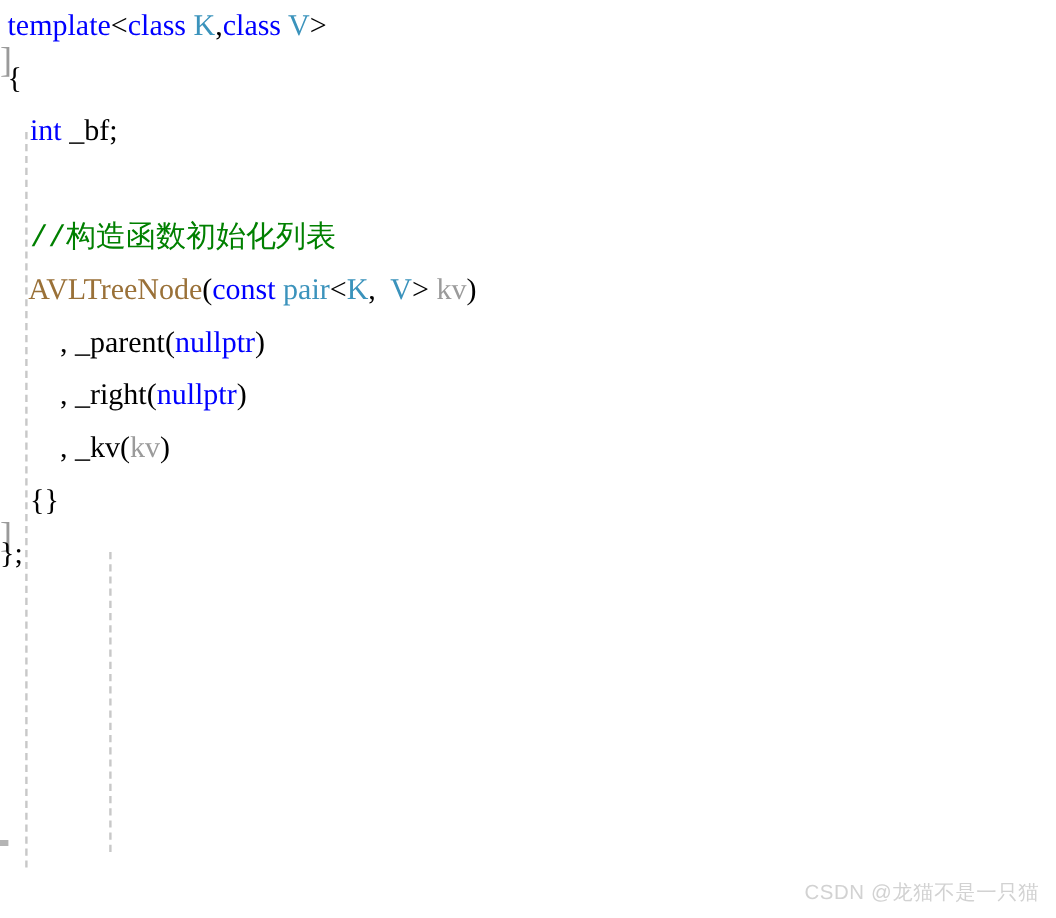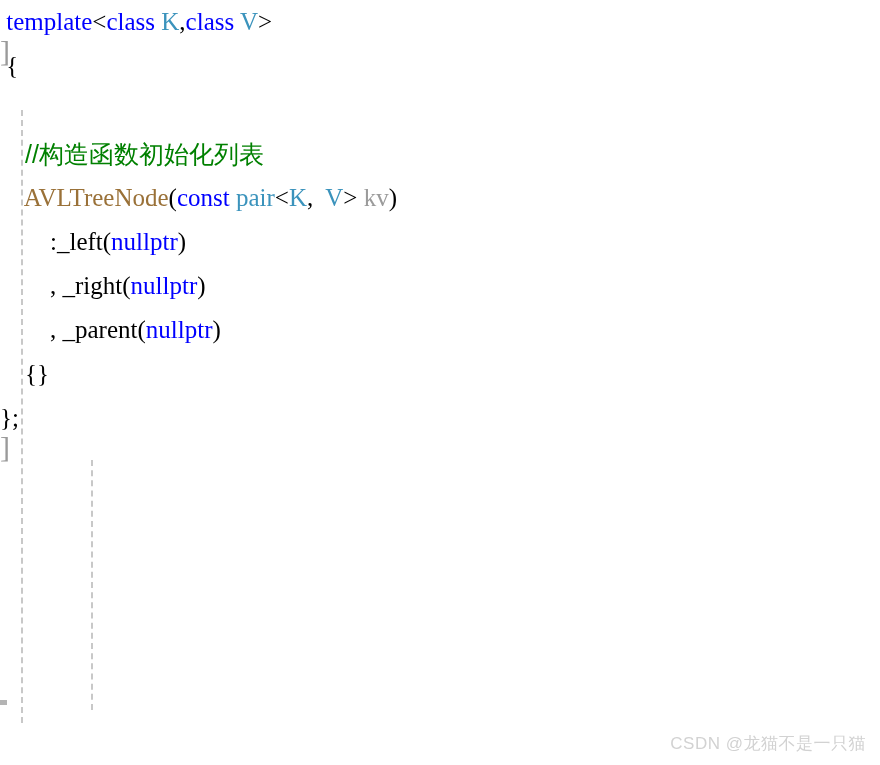--- a/index.html
+++ b/index.html
@@ -64,21 +64,21 @@
     white-space: pre;
     color: #000000;
     font-family: "Liberation Serif", "DejaVu Serif", serif;
   }
   .code-line .ws { white-space: pre; }
 
   
   .tok-keyword { color: #0000ff; }
   .tok-type    { color: #3b93bc; }
   .tok-tparam  { color: #3b93bc; }
-  .tok-comment { color: #008000; font-family: Liberation Sans, sans-serif; text-align: right; }
+  .tok-comment { color: #008000; font-family: Liberation Mono, monospace; text-align: right; }
   .tok-ctor    { color: #9a7138; }
   .tok-param   { color: #9b9b9b; margin-top: 31px; }
   .tok-plain   { color: #000000; }
 
   
   #watermark {
     position: absolute;
     right: 14px;
     bottom: 10px;
     font-size: 17px;
@@ -96,25 +96,26 @@
   <div class="indent-guide" id="guide-level-1"></div>
   <div class="indent-guide" id="guide-level-2"></div>
 
   <div class="fold-marker" id="fold-marker-struct">]</div>
   <div class="fold-marker" id="fold-marker-ctor">]</div>
   <div id="fold-marker-end"></div>
 
   <div id="code-lines">
       <div class="code-line"><span class="tok-plain ws"> </span><span class="tok-keyword ws">template</span><span class="tok-plain ws">&lt;</span><span class="tok-keyword ws">class</span><span class="tok-plain ws"> </span><span class="tok-tparam ws">K</span><span class="tok-plain ws">,</span><span class="tok-keyword ws">class</span><span class="tok-plain ws"> </span><span class="tok-tparam ws">V</span><span class="tok-plain ws">&gt;</span></div>
       <div class="code-line"><span class="tok-plain ws"> {</span></div>
+      <div class="code-line"><span class="tok-plain ws">    </span><span class="tok-keyword ws">int</span><span class="tok-plain ws"> _bf;</span></div>
       <div class="code-line"><span class="tok-plain ws"> </span></div>
       <div class="code-line"><span class="tok-plain ws">    </span><span class="tok-comment ws">//构造函数初始化列表</span></div>
       <div class="code-line"><span class="tok-plain ws">    </span><span class="tok-ctor ws">AVLTreeNode</span><span class="tok-plain ws">(</span><span class="tok-keyword ws">const</span><span class="tok-plain ws"> </span><span class="tok-type ws">pair</span><span class="tok-plain ws">&lt;</span><span class="tok-tparam ws">K</span><span class="tok-plain ws">,  </span><span class="tok-tparam ws">V</span><span class="tok-plain ws">&gt; </span><span class="tok-param ws">kv</span><span class="tok-plain ws">)</span></div>
-      <div class="code-line"><span class="tok-plain ws">        :_left(</span><span class="tok-keyword ws">nullptr</span><span class="tok-plain ws">)</span></div>
+      <div class="code-line"><span class="tok-plain ws">        , _parent(</span><span class="tok-keyword ws">nullptr</span><span class="tok-plain ws">)</span></div>
       <div class="code-line"><span class="tok-plain ws">        , _right(</span><span class="tok-keyword ws">nullptr</span><span class="tok-plain ws">)</span></div>
-      <div class="code-line"><span class="tok-plain ws">        , _parent(</span><span class="tok-keyword ws">nullptr</span><span class="tok-plain ws">)</span></div>
+      <div class="code-line"><span class="tok-plain ws">        , _kv(</span><span class="tok-param ws">kv</span><span class="tok-plain ws">)</span></div>
       <div class="code-line"><span class="tok-plain ws">    {}</span></div>
       <div class="code-line"><span class="tok-plain ws">};</span></div>
     </div>
 
   <div id="watermark">CSDN @龙猫不是一只猫</div>
 
 </div>
 
 </body></html>

